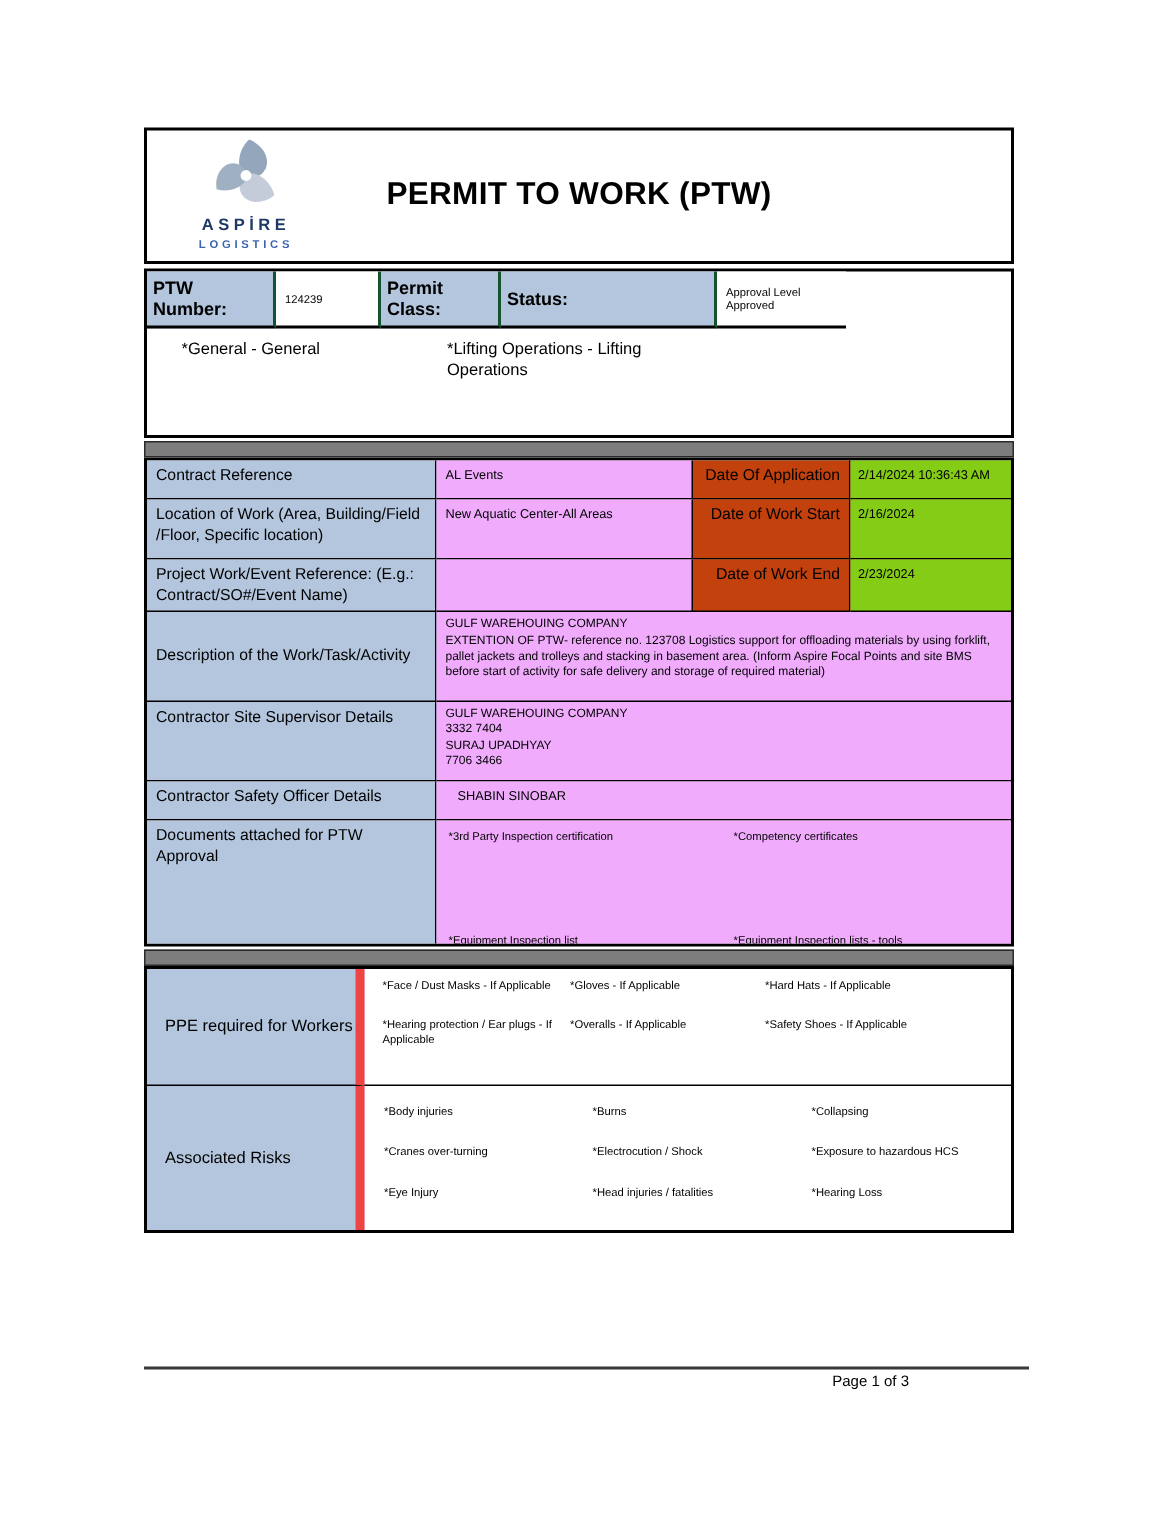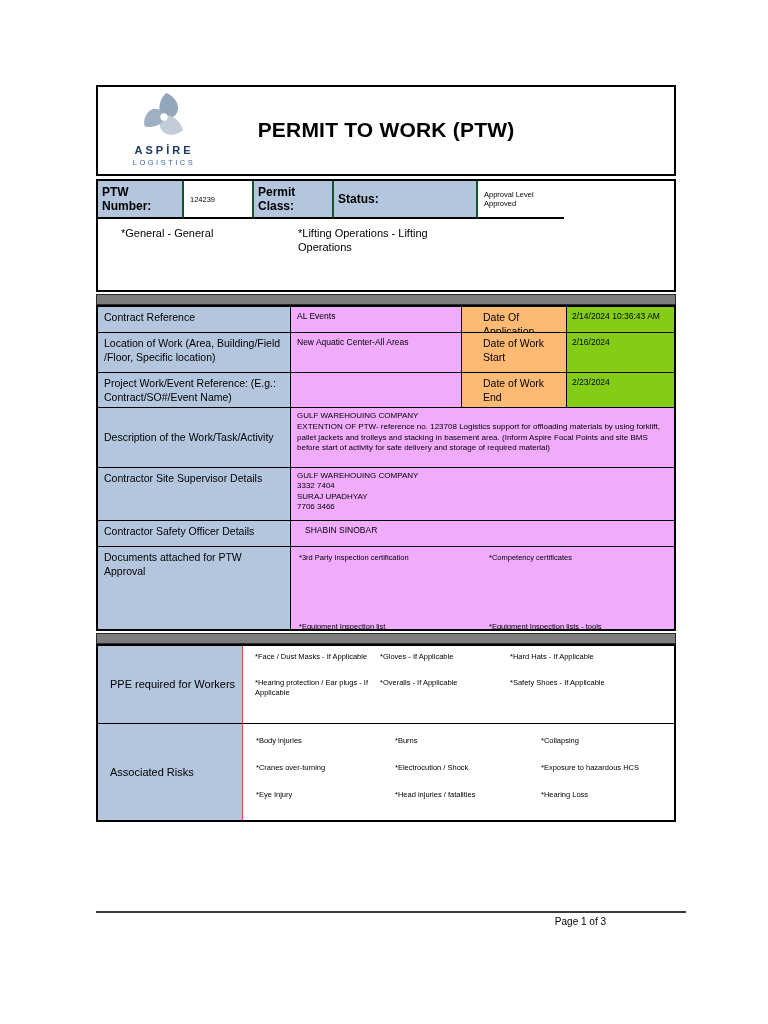--- a/index.html
+++ b/index.html
@@ -6,21 +6,21 @@
   html, body { width: 768px; height: 1024px; background: #ffffff; overflow: hidden; }
   body { font-family: "Liberation Sans", "DejaVu Sans", sans-serif; color: #000; position: relative; }
 
   .doc { position: absolute; left: 96px; top: 85px; width: 580px; }
 
   
   .header-box { height: 91px; border: 2px solid #000; position: relative; background: #fff; }
   .logo { position: absolute; left: 14px; top: 4px; width: 104px; text-align: center; }
   .logo-mark { display: block; margin: 0 auto; }
   .logo-name { display: block; font-size: 11px; font-weight: bold; letter-spacing: 3px; color: #1e3966; margin-top: 1px; }
-  .logo-sub { display: block; font-size: 7.5px; font-weight: normal; letter-spacing: 2.5px; color: #3c64ad; margin-top: 2px; }
+  .logo-sub { display: block; font-size: 7.5px; font-weight: bold; letter-spacing: 2.5px; color: #3c64ad; margin-top: 2px; }
   .doc-title { position: absolute; left: 0; right: 0; top: 31px; text-align: center; font-size: 21px; font-weight: bold; letter-spacing: 0.2px; }
 
   
   .ptw-box { margin-top: 3px; border: 2px solid #000; background: #fff; }
   .ptw-grid { display: grid; grid-template-columns: 86px 70px 80px 144px 86px 1fr; height: 38px; }
   .ptw-grid > div { border-right: 2px solid #14532d; border-bottom: 2px solid #000; display: flex; align-items: center; }
   .ptw-grid > div:last-child { border-right: none; }
   .cell-blue { background: #b3c6dd; font-weight: bold; font-size: 12px; padding: 2px 4px; }
   .cell-white-sm { background: #fff; font-size: 7.5px; padding: 2px 6px; }
   .cat-row { height: 71px; position: relative; }
@@ -33,32 +33,32 @@
   
   .main-table { margin-top: 0px; border: 2px solid #000; display: grid;
     grid-template-columns: 193px 171px 105px 1fr;
     grid-template-rows: 26px 40px 35px 60px 53px 26px 82px; background: #fff; }
   .main-table > div { border-right: 1px solid #000; border-bottom: 1px solid #000; overflow: hidden; }
   .main-table > .lastcol { border-right: none; }
   .main-table > .lastrow { border-bottom: none; }
   .lbl { background: #b3c6dd; font-size: 10.5px; line-height: 1.3; padding: 4px 6px; }
   .lbl.center { display: flex; align-items: center; }
   .val { background: #f0abfc; font-size: 8.5px; padding: 4px 6px; }
-  .dlbl { background: #fdba74; font-size: 10.5px; line-height: 1.3; padding: 4px 21px; }
+  .dlbl { background: #c2410c; font-size: 10.5px; line-height: 1.3; padding: 4px 6px; text-align: right; }
   .dval { background: #84cc16; font-size: 8.5px; padding: 4px 5px; }
   .span3 { grid-column: 2 / 5; }
   .preline { white-space: pre-line; }
   .desc-val { font-size: 8px; line-height: 1.35; padding: 3px 6px; }
   .sup-val { font-size: 8px; line-height: 1.3; padding: 3px 6px; }
   .safety-val { font-size: 8.5px; padding: 4px 6px 4px 14px; }
   .docs-grid { display: grid; grid-template-columns: 147px 1fr; grid-auto-rows: 26px; padding: 6px 4px 0 8px; font-size: 7.5px; align-items: start; gap: 43px; }
 
   
   .ppe-table { border: 2px solid #000; display: grid; grid-template-columns: 145px 1fr; grid-template-rows: 78px 96px; background: #fff; }
-  .ppe-table > div { border-right: 1px solid #ef4444; border-bottom: 1px solid #000; overflow: hidden; }
+  .ppe-table > div { border-right: 6px solid #ef4444; border-bottom: 1px solid #000; overflow: hidden; }
   .ppe-table > .lastcol { border-right: none; }
   .ppe-table > .lastrow { border-bottom: none; }
   .side-lbl { background: #b3c6dd; font-size: 11px; line-height: 1.3; display: flex; align-items: center; padding-left: 12px; }
   .ppe-grid { display: grid; grid-template-columns: 125px 130px 1fr; grid-auto-rows: minmax(26px, auto); padding: 6px 4px 0 12px; font-size: 7.5px; line-height: 1.35; align-items: start; }
   .risk-grid { display: grid; grid-template-columns: 139px 146px 1fr; grid-auto-rows: 27px; padding: 12px 4px 0 13px; font-size: 7.5px; align-items: start; }
 
   
   .footer { position: absolute; left: 96px; top: 911px; width: 590px; border-top: 2px solid #3a3a3a; text-align: right; padding: 3px 80px 0 0; font-size: 10px; }
 </style>
 </head>

